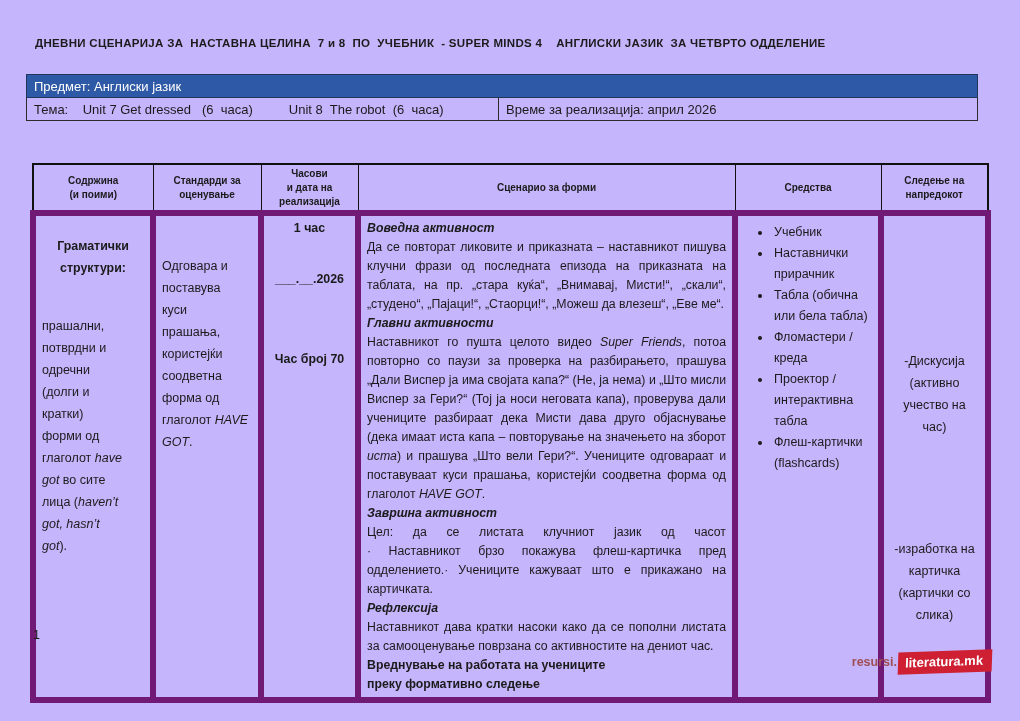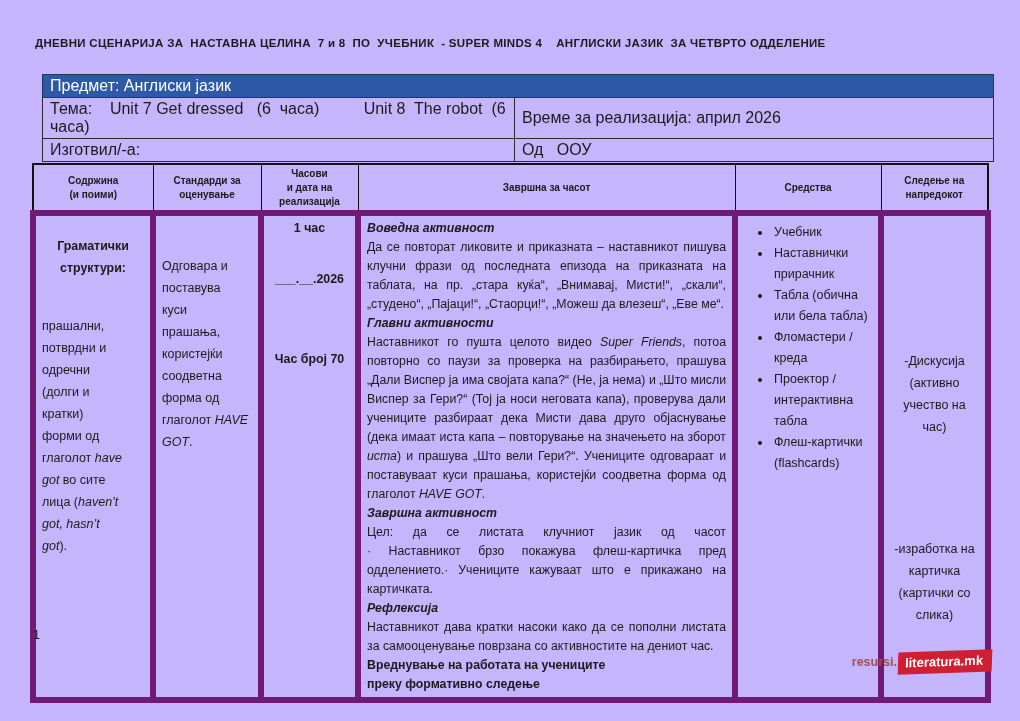--- a/index.html
+++ b/index.html
@@ -15,22 +15,22 @@
     overflow:hidden;
   }
   .doc-title{
     position:absolute;left:35px;top:37px;width:960px;
     font-size:11.5px;font-weight:bold;letter-spacing:.3px;white-space:pre-wrap;
   }
 
   
   table{border-collapse:collapse;}
   .info-table{
-    position:absolute;left:42px;top:74px;width:951px;table-layout:fixed;
-    font-size:16px;
+    position:absolute;left:26px;top:74px;width:951px;table-layout:fixed;
+    font-size:13px;
     border-radius:8px;
   }
   .info-table td{border:1px solid #2b2b2b;padding:2px 7px;height:18px;vertical-align:middle;}
   .info-table .subject-row{
     background:var(--header_blue);color:#ffffff;border:1px solid #20365c;
   }
   .pre{white-space:pre-wrap;}
 
   
   .main-table{
@@ -93,24 +93,20 @@
         <col style="width:472px">
         <col style="width:479px">
       </colgroup>
     <tbody>
         <tr>
       <td colspan="2" class="subject-row">Предмет: Англиски јазик</td>
     </tr>
     <tr>
       <td class="pre">Тема:    Unit 7 Get dressed   (6  часа)          Unit 8  The robot  (6  часа)</td>
       <td>Време за реализација: април 2026</td>
-    </tr>
-    <tr>
-      <td>Изготвил/-а:</td>
-      <td class="pre">Од   ООУ</td>
     </tr>
   </tbody>
     </table>
 
   <table class="main-table">
     <colgroup>
       <col style="width:120px">
         <col style="width:108px">
         <col style="width:97px">
       <col style="width:377px">
@@ -119,21 +115,21 @@
     </colgroup>
     <thead>
       <tr>
         <th>Содржина
 (и поими)</th>
         <th>Стандарди за
 оценување</th>
         <th>Часови
 и дата на
 реализација</th>
-        <th>Завршна за часот</th>
+        <th>Сценарио за форми</th>
         <th>Средства</th>
         <th>Следење на
 напредокот</th>
       </tr>
     </thead>
     <tbody>
       <tr>
         <td>
           <div class="c1-head"><span class="b">Граматички структури:</span></div>
           <div class="c1-body"><span>прашални,

